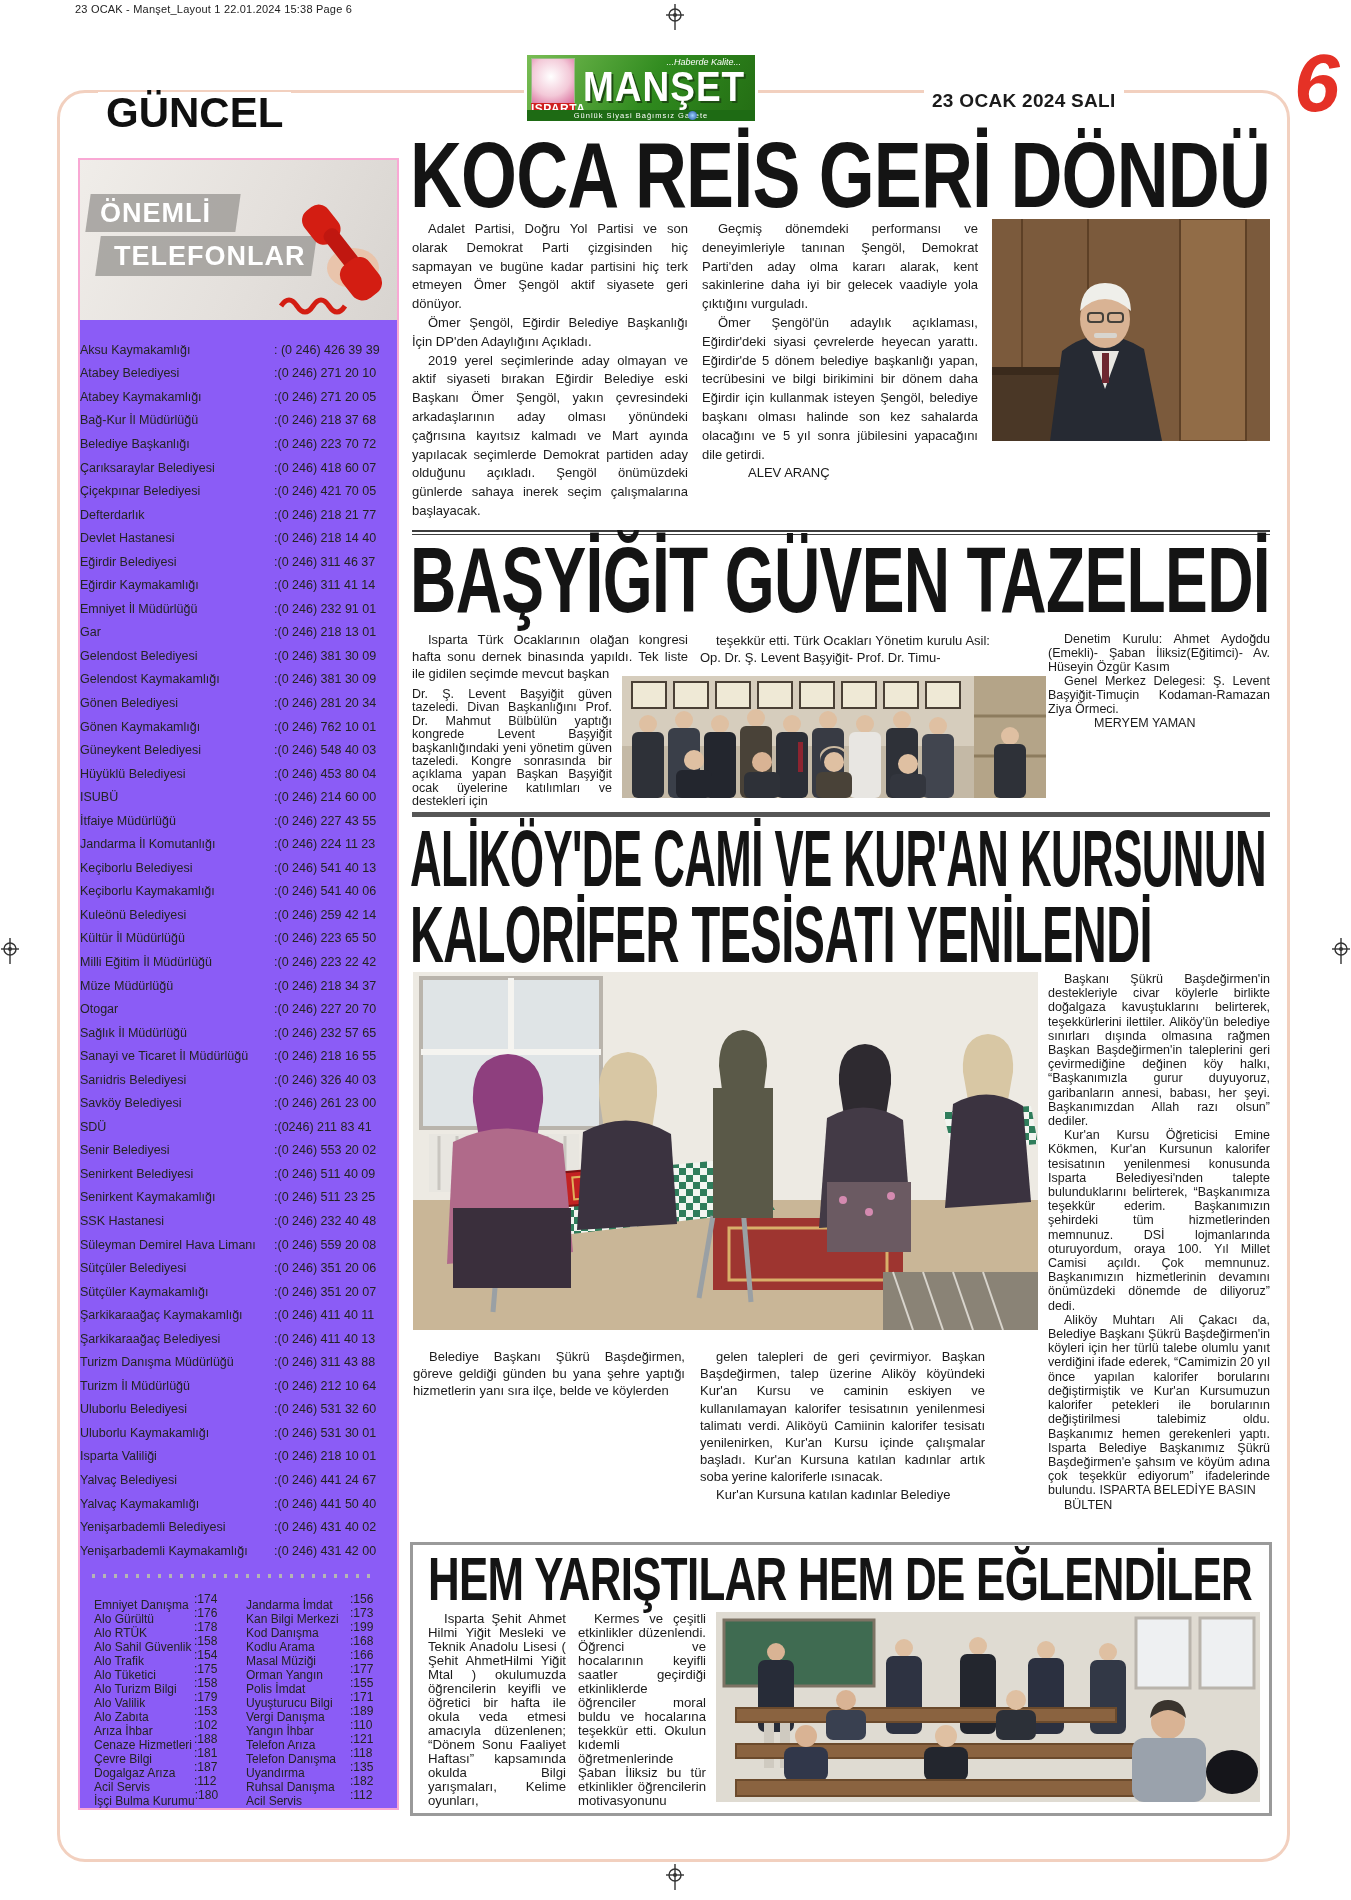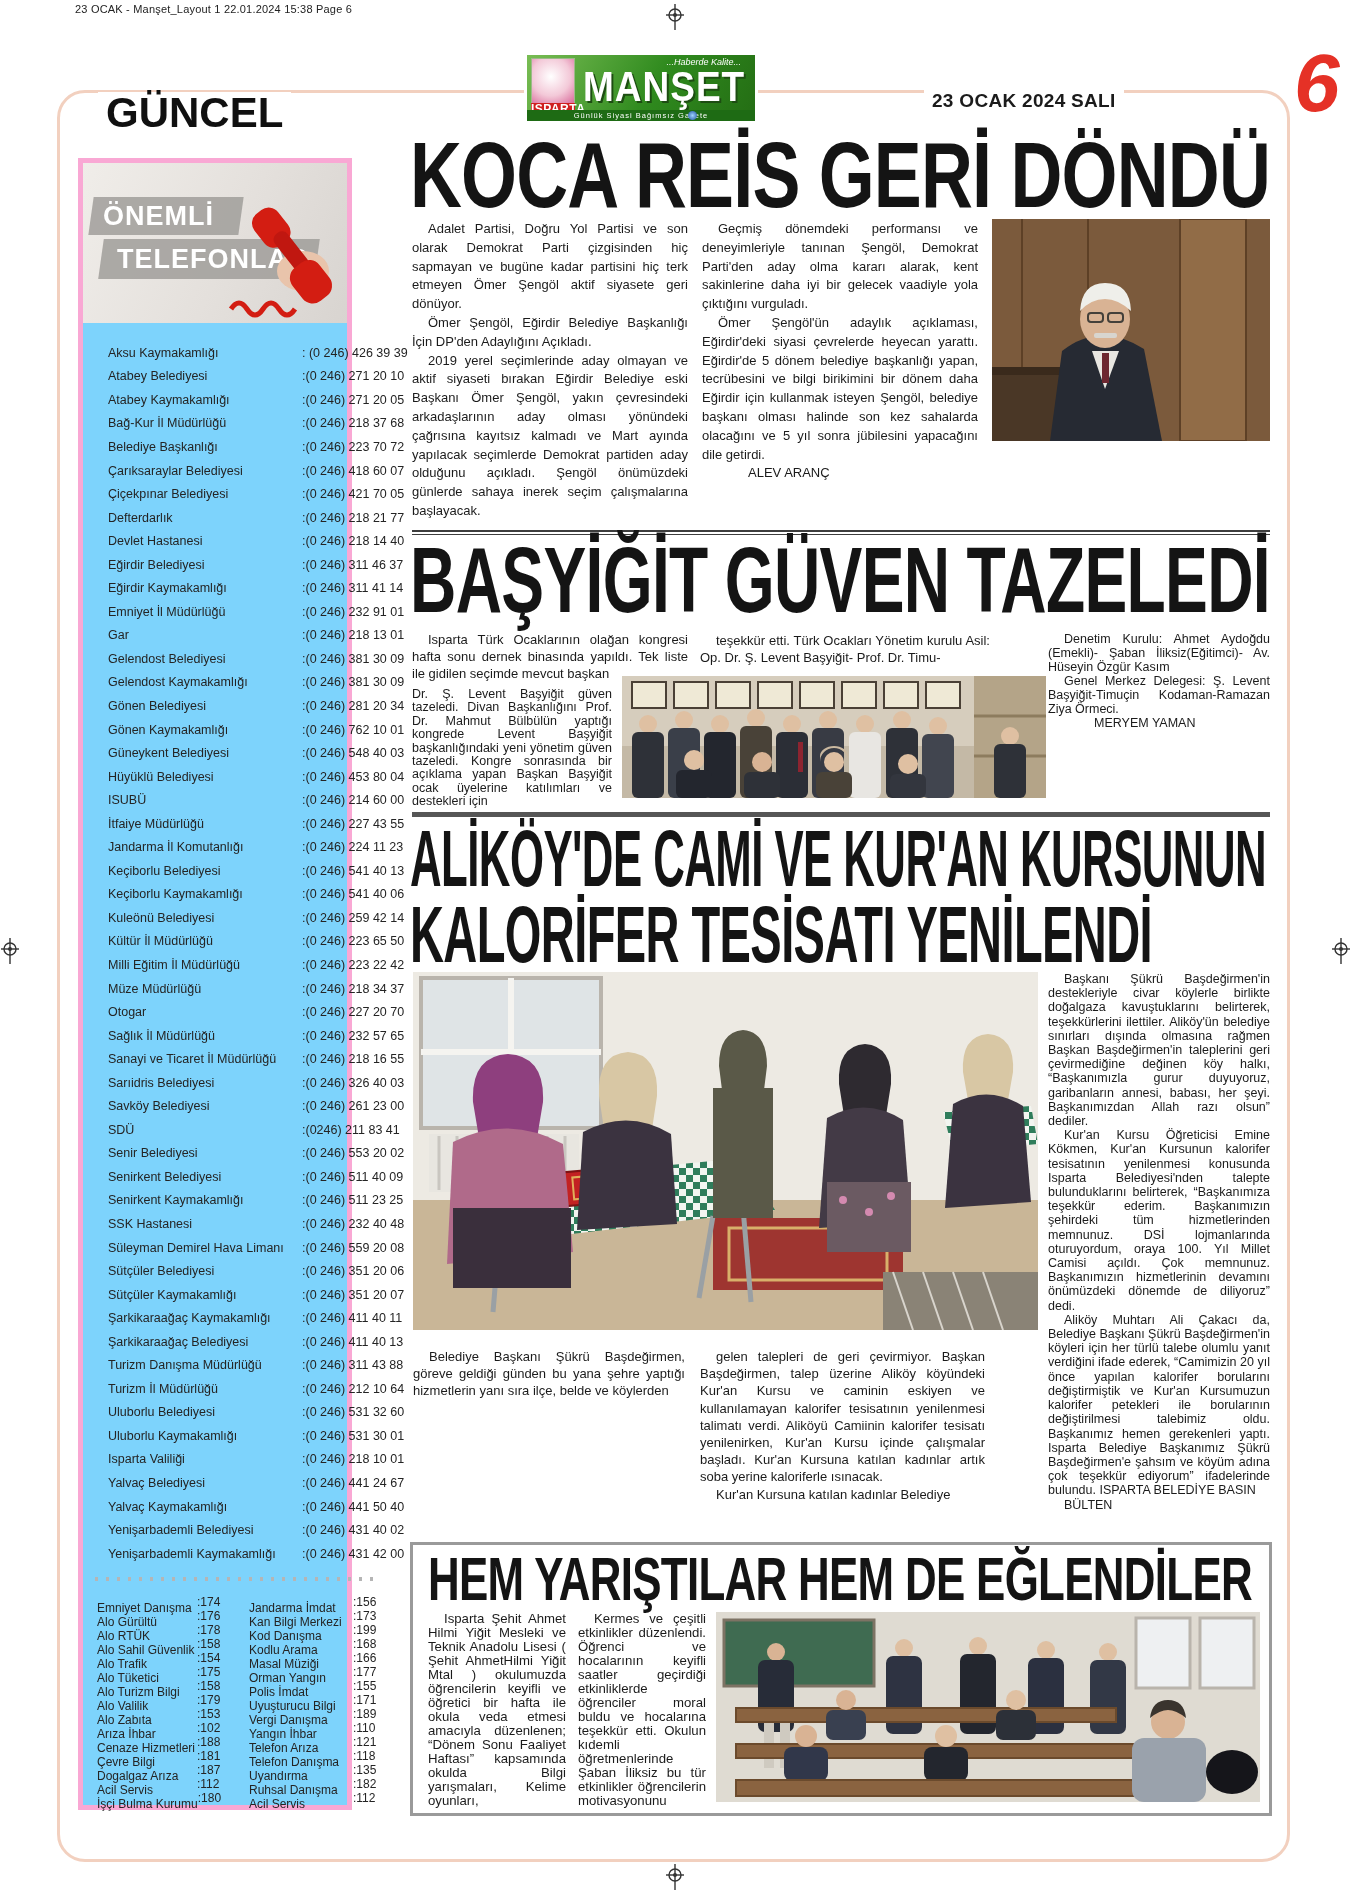--- a/index.html
+++ b/index.html
@@ -19,27 +19,27 @@
   .logo-inner{position:relative;width:100%;height:100%;background:linear-gradient(120deg,#79bd54,#2f8a1e 55%,#246d14);overflow:hidden;}
   .logo-flower{position:absolute;left:4px;top:3px;width:44px;height:46px;background:radial-gradient(circle at 45% 40%,#ffffff,#f3c9d8 55%,#d96a9a);border:1px solid #9db98a;}
   .logo-city{position:absolute;left:4px;top:48px;width:44px;height:12px;background:#cf1f1f;color:#fff;font-size:12px;font-weight:bold;line-height:12px;letter-spacing:.5px;}
   .logo-tag-top{position:absolute;right:14px;top:2px;color:#fff;font-size:9px;font-style:italic;}
   .logo-name{position:absolute;left:56px;top:10px;font-size:37px;font-weight:bold;color:#fff;letter-spacing:1px;line-height:1;text-shadow:2px 2px 0 #1d4d12;transform:scaleY(1.15);transform-origin:left top;}
   .logo-strip{position:absolute;left:0;bottom:0;width:100%;height:11px;background:#1e6b14;color:#fff;font-size:7.5px;line-height:11px;text-align:center;letter-spacing:1px;}
   .logo-emblem{position:absolute;right:58px;bottom:1px;width:9px;height:9px;border-radius:50%;background:radial-gradient(#9fd4ff,#1c4f9c);}
   .issue-date{position:absolute;left:924px;top:88px;font-size:19px;font-weight:bold;background:#fff;padding:2px 8px;letter-spacing:.3px;}
   .page-num{position:absolute;left:1294px;top:42px;font-size:82px;font-weight:bold;font-style:italic;color:#e53126;line-height:1;}
   
-  .sidebar{position:absolute;left:78px;top:158px;width:274px;height:1652px;border:5px solid #f9a8d4;background:#7dd3fc;}
+  .sidebar{position:absolute;left:78px;top:158px;width:321px;height:1652px;border:2px solid #f9a8d4;background:#8b5cf6;}
   .side-head{position:absolute;left:0;top:0;width:100%;height:160px;overflow:hidden;
              background:linear-gradient(115deg,#f0ede9 0%,#e4e0dc 55%,#d8d4d0 100%);}
   .brush{position:absolute;background:#a09d9a;opacity:.85;}
   .brush-txt{position:absolute;color:#fff;font-weight:600;font-size:27px;letter-spacing:1px;line-height:1;}
   .side-list{position:absolute;left:0;top:178px;width:100%;}
-  .prow{display:flex;align-items:center;height:23.55px;padding-left:25px;white-space:nowrap;}
+  .prow{display:flex;align-items:center;height:23.55px;padding-left:0;white-space:nowrap;}
   .prow .pn{flex:0 0 178px;font-size:12.5px;color:#242424;}
   .prow .pv{font-size:12.5px;color:#242424;padding-left:16px;}
   .dotline{position:absolute;left:12px;top:1414px;width:286px;height:4px;
            background:repeating-linear-gradient(90deg,#b5b5b5 0 3px,transparent 3px 11px);}
   .hotcol{position:absolute;top:1432px;}
   .hotrow{display:flex;height:14px;align-items:center;white-space:nowrap;}
   .hotrow .hn{font-size:12px;color:#242424;margin-top:12px;}
   .hotrow .hv{font-size:12px;color:#242424;}
   .hot-left{left:14px;width:148px;}
   .hot-left .hn{flex:0 0 100px;}

